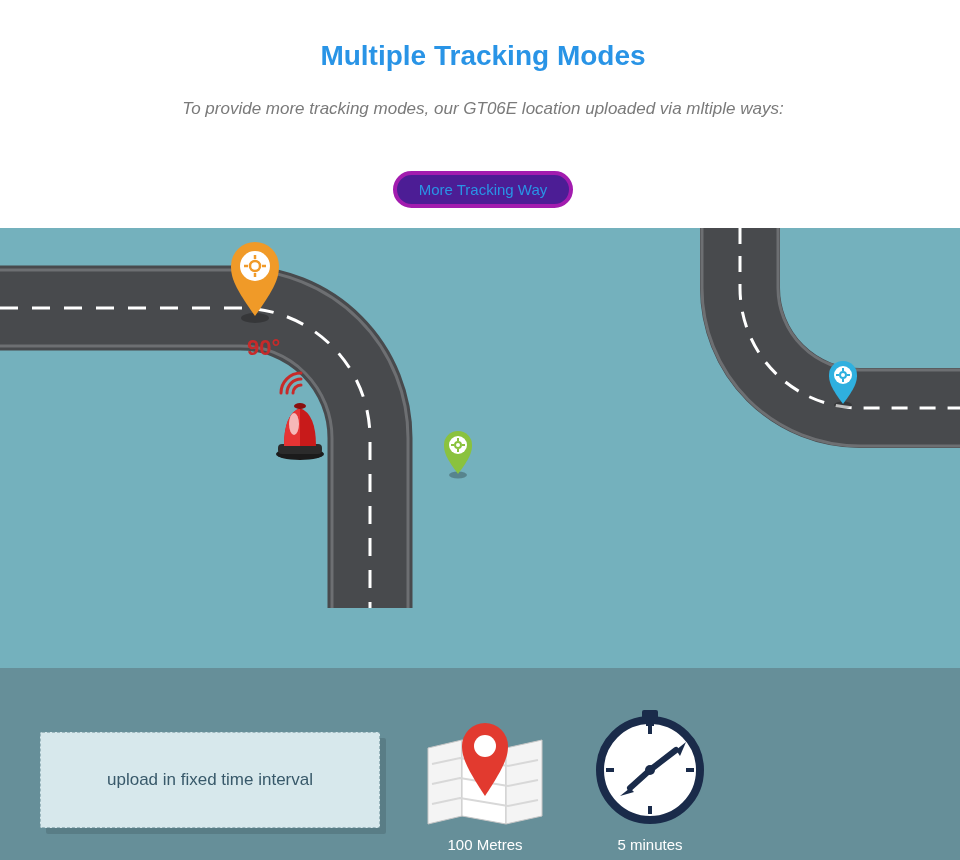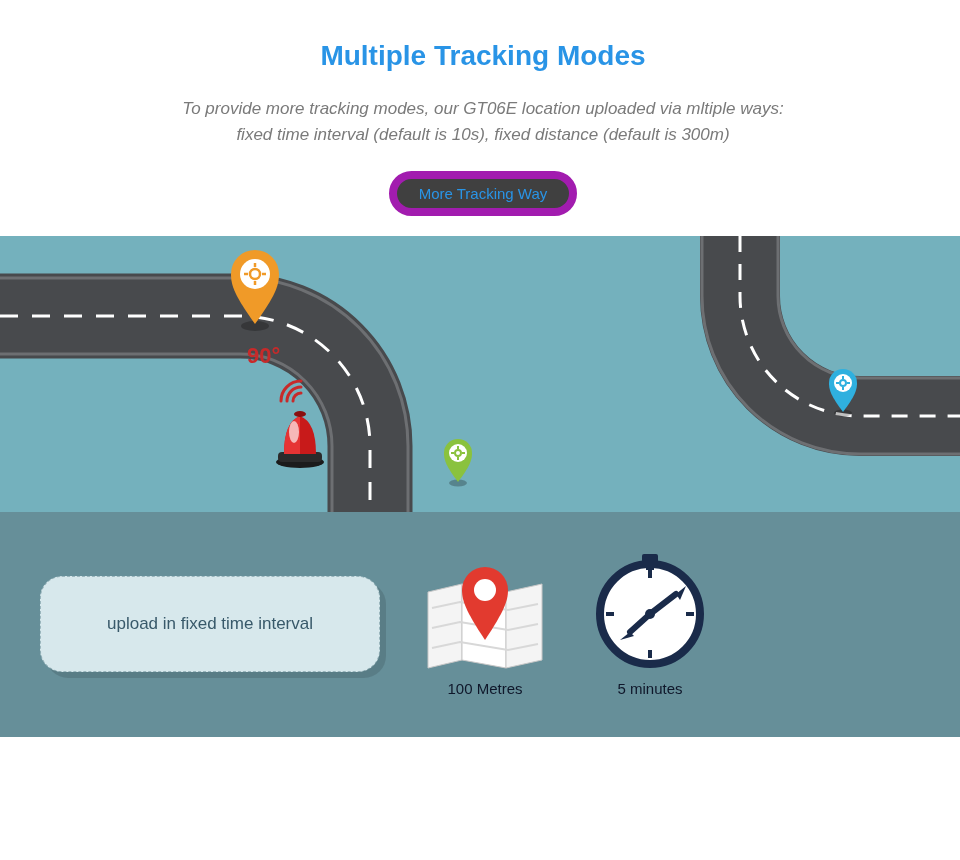--- a/index.html
+++ b/index.html
@@ -29,32 +29,32 @@
     line-height: 1.55;
     color: #7a7a7a;
     margin: 0 auto 22px auto;
     max-width: 820px;
     font-style: italic;
   }
   .cta {
     display: inline-block;
     font-size: 15px;
     color: #2994e6;
-    border: 8px solid #a21caf;
+    border: 4px solid #a21caf;
     border-radius: 24px;
     padding: 6px 22px;
-    background: #404040;
+    background: #4c1d95;
     cursor: pointer;
   }
 
   
   .map {
     position: relative;
     width: 100%;
-    height: 276px;
+    height: 440px;
     background: #74b1bd;
     overflow: hidden;
   }
 
   
   .corner-label {
     position: absolute;
     color: #c72a2a;
     font-size: 22px;
     font-weight: bold;
@@ -94,41 +94,41 @@
     background: #668f99;
     display: flex;
     align-items: center;
     padding: 0 40px;
     gap: 40px;
   }
 
   .card {
     background: #d7e8ec;
     border: 1px dashed #9ab6bd;
-    border-radius: 22px;
+    border-radius: 2px;
     padding: 34px 32px;
     width: 340px;
     box-shadow: 6px 6px 0 0 rgba(0,0,0,0.12);
   }
   .card-line {
     color: #38596a;
     font-size: 17px;
     line-height: 1.55;
     text-align: center;
   }
 
   .feat {
     display: flex;
     flex-direction: column;
     align-items: center;
     gap: 10px;
   }
   .feat svg { display:block; }
   .feat-label {
-    color: #0f172a;
+    color: #ffffff;
     font-size: 15px;
   }
 
   .sign {
     width: 118px;
     height: 118px;
     background: #1f5fc4;
     border: 4px solid #fff;
     border-radius: 8px;
     display: flex;
@@ -137,21 +137,21 @@
     box-shadow: 4px 4px 0 0 rgba(0,0,0,0.18);
   }
 </style>
 </head>
 <body>
 
 <div class="header">
   <div class="title">Multiple Tracking Modes</div>
   <div class="desc">
     <span>To provide more tracking modes, our GT06E location uploaded via mltiple ways:</span><br>
-    <span>fixed time interval (default is 10s), fixed distance (default is 300m)</span><br>
+    <br>
   </div>
   <button class="cta">More Tracking Way</button>
 </div>
 
 <div class="map">
 
   <svg width="960" height="380" viewBox="0 0 960 380" style="position:absolute;inset:0;">
 
     <path d="M 0 80
              L 240 80

